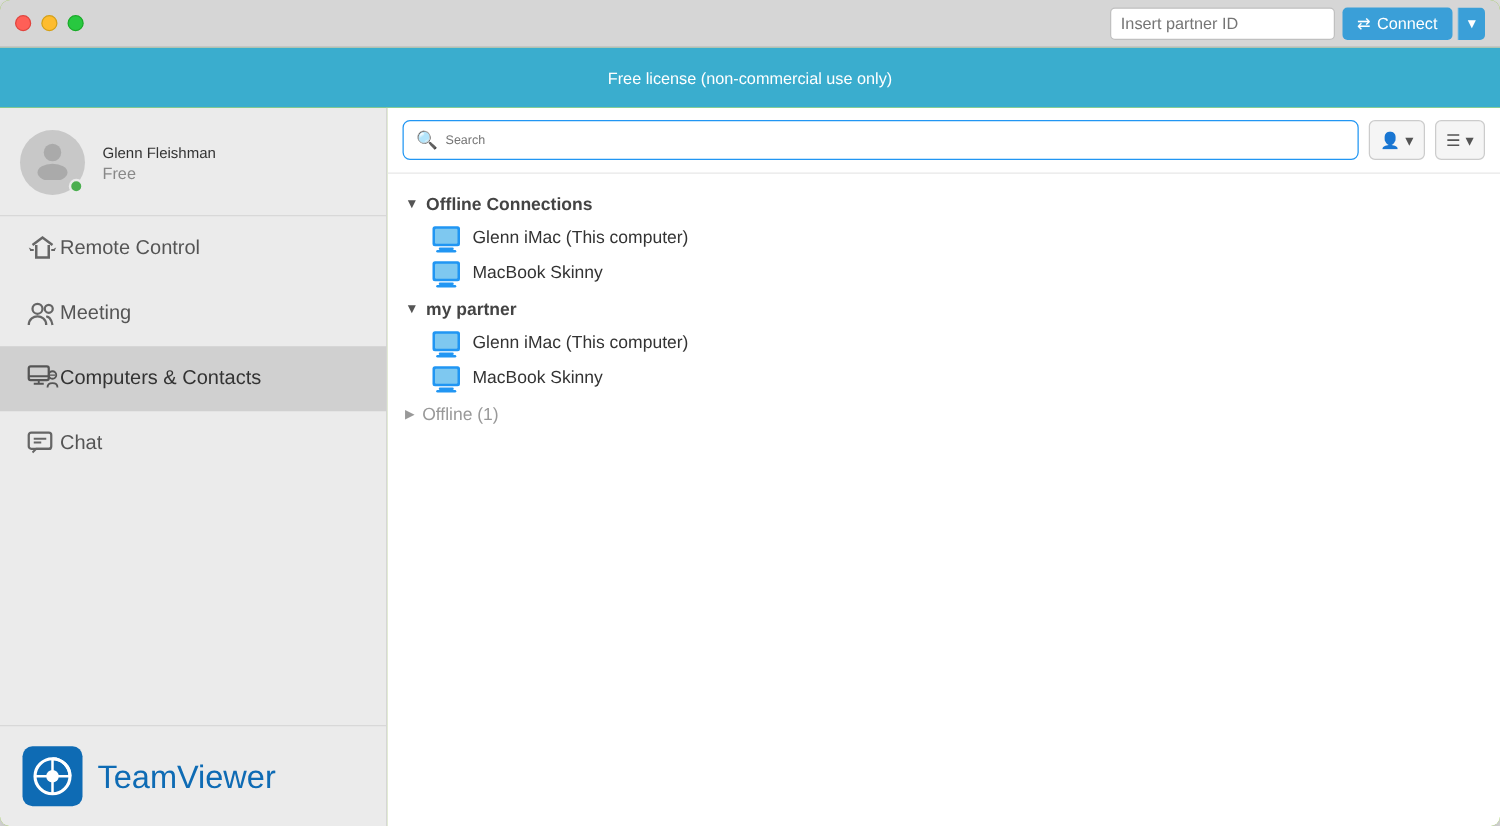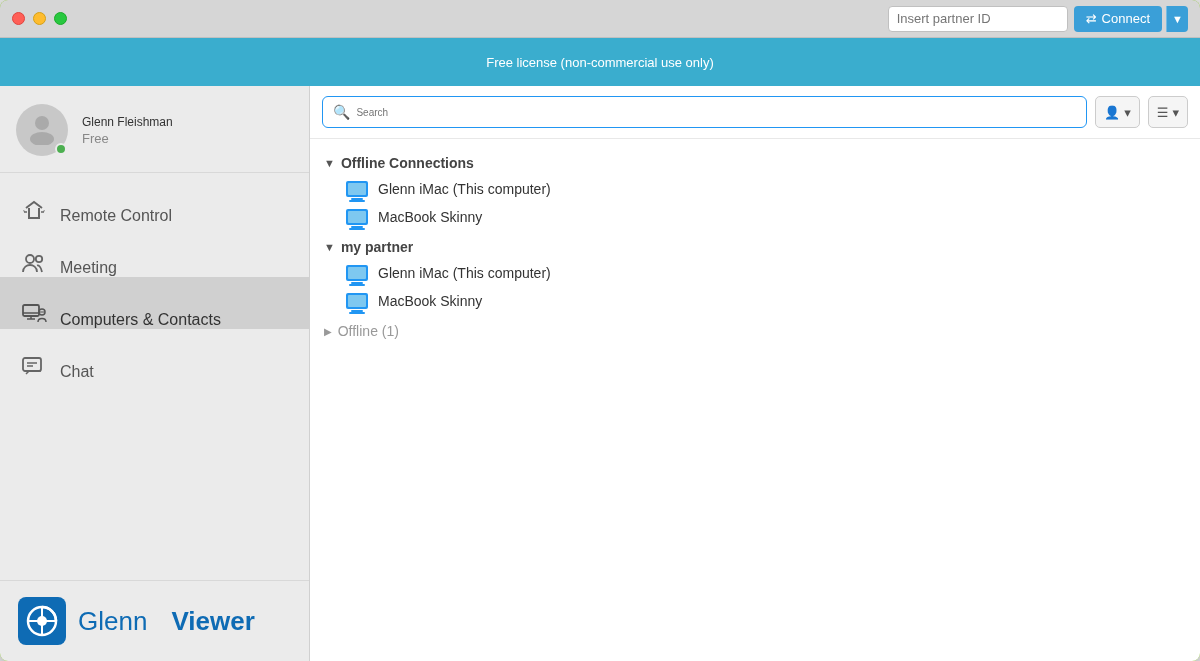--- a/index.html
+++ b/index.html
@@ -195,25 +195,25 @@
       margin-top: 2px;
     }
 
     
     .nav-items {
       flex: 1;
     }
 
     .nav-item {
       display: flex;
-      align-items: flex-end;
+      align-items: center;
       padding: 0 20px;
       height: 52px;
       cursor: pointer;
-      gap: 12px;
+      gap: 0;
       color: #555;
       font-size: 16px;
     }
 
     .nav-item.active {
       background: #d0d0d0;
       color: #333;
     }
 
     .nav-icon {
@@ -249,22 +249,21 @@
       flex-shrink: 0;
     }
 
     .tv-logo-text {
       font-size: 26px;
       font-weight: 300;
       color: #0e6bb4;
     }
 
     .tv-logo-text strong {
-      font-weight: 700;
-      margin-left: 24px;
+      font-weight: 400;
     }
 
     
     .right-panel {
       flex: 1;
       background: white;
       display: flex;
       flex-direction: column;
       overflow: hidden;
     }
@@ -532,21 +531,21 @@
         <div class="tv-logo-icon">
           <svg width="36" height="36" viewBox="0 0 36 36" fill="none">
             <circle cx="18" cy="18" r="14" stroke="white" stroke-width="2.5" fill="none"></circle>
             <path d="M18 4 A14 14 0 0 1 32 18" stroke="white" stroke-width="2.5" fill="none"></path>
             <circle cx="18" cy="18" r="5" fill="white"></circle>
             <line x1="18" y1="4" x2="18" y2="32" stroke="white" stroke-width="2"></line>
             <line x1="4" y1="18" x2="32" y2="18" stroke="white" stroke-width="2"></line>
           </svg>
         </div>
         <div class="tv-logo-text">
-          <span>Glenn</span><strong>Viewer</strong>
+          <span>Team</span><strong>Viewer</strong>
         </div>
       </div>
 
     </div>
 
     <div class="right-panel">
 
       <div class="search-bar">
         <div class="search-input-wrapper">
           <span class="search-icon-span">🔍</span>

